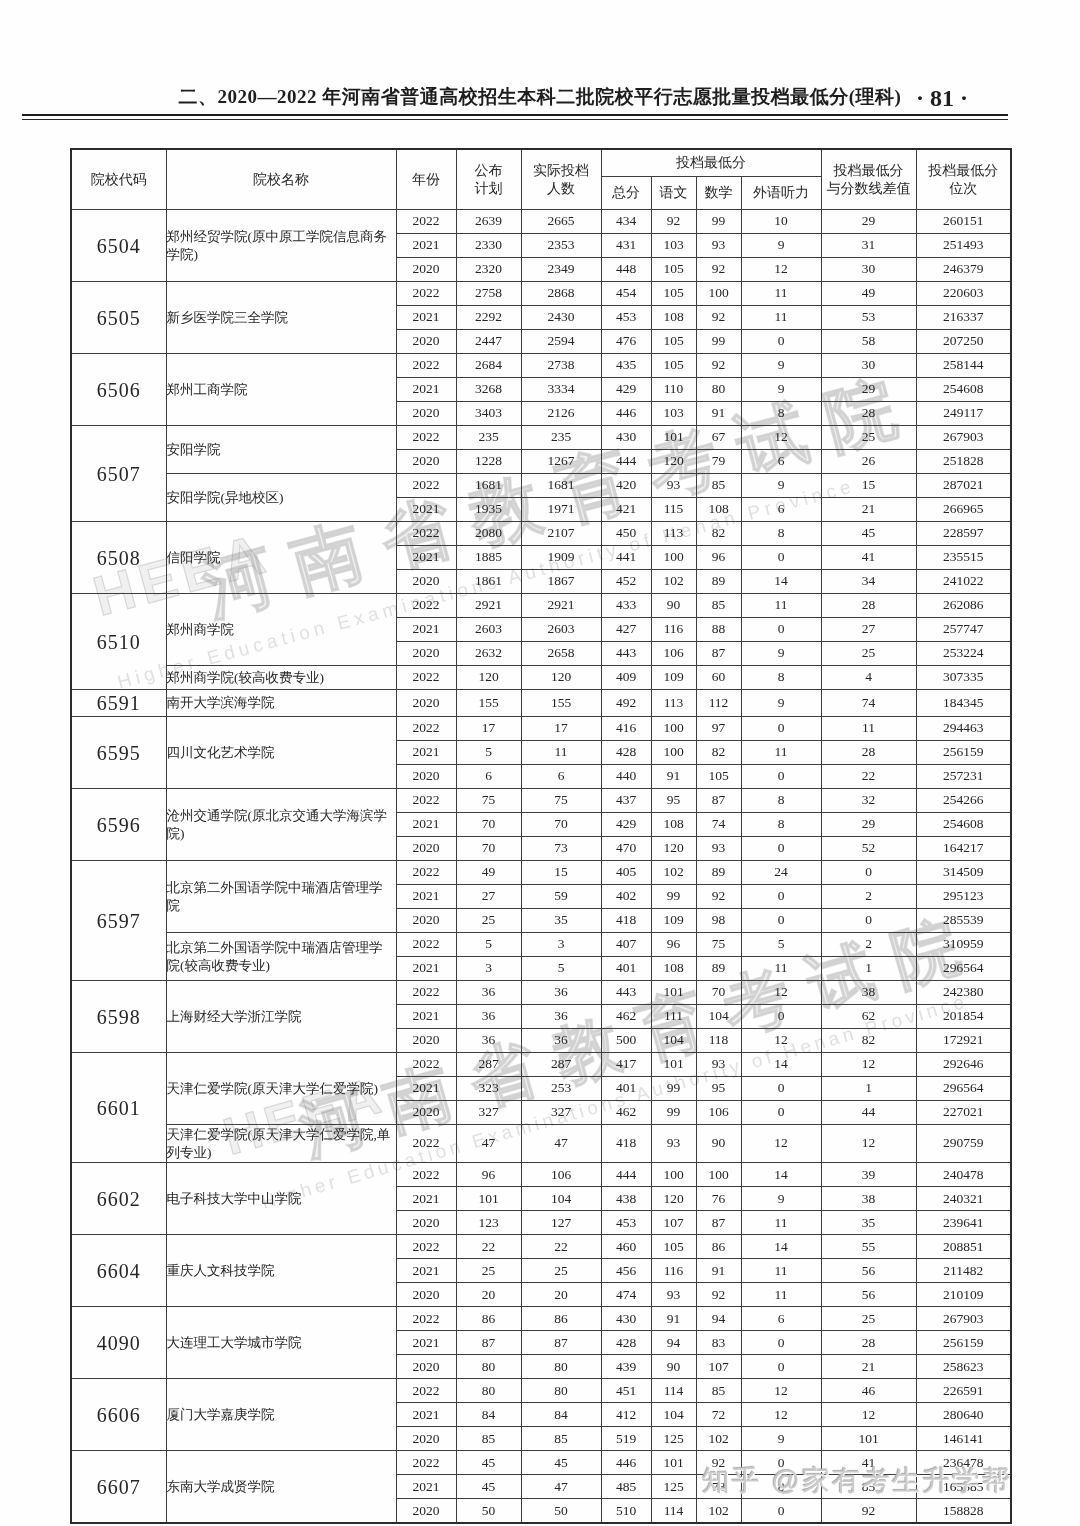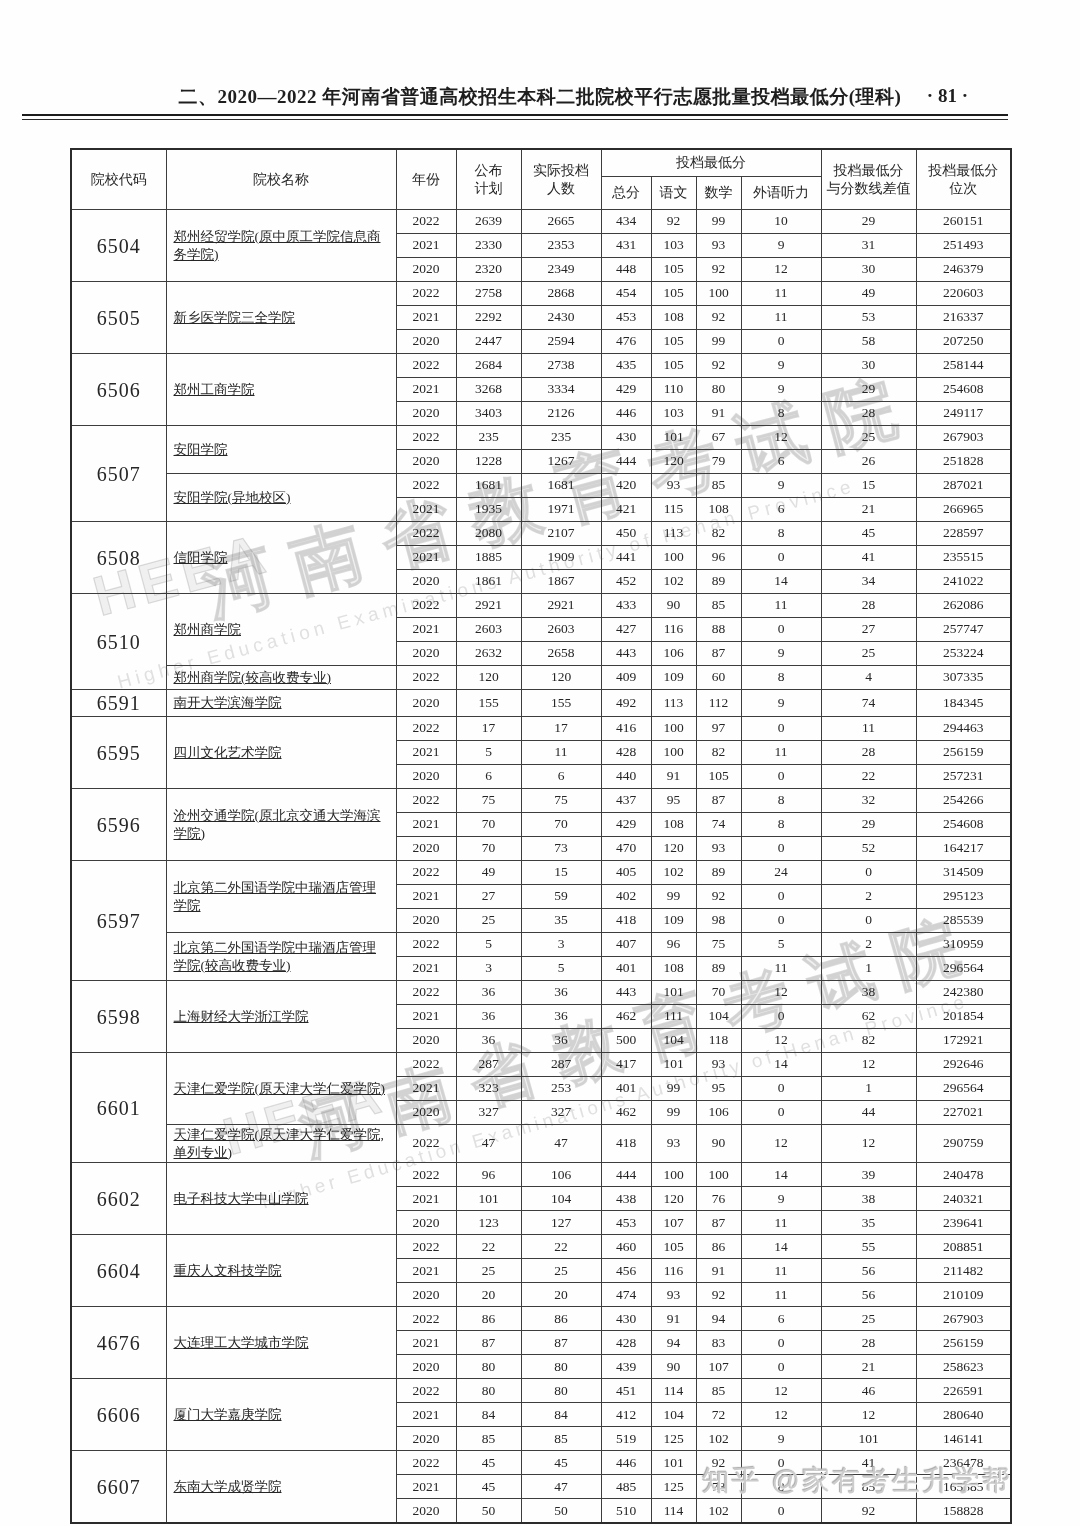--- a/index.html
+++ b/index.html
@@ -13,21 +13,21 @@
     color:#262626;
   }
   
   .header-title{
     position:absolute;top:84px;left:0;width:100%;
     text-align:center;font-size:19px;font-weight:bold;
     color:#1e1e1e;letter-spacing:.5px;white-space:nowrap;
   }
   .page-number{
     position:absolute;top:85px;right:112px;
-    font-size:19px;font-weight:bold;color:#1e1e1e;
+    font-size:24px;font-weight:bold;color:#1e1e1e;
   }
   .header-rule{
     position:absolute;left:22px;top:114px;width:986px;height:3px;
     border-top:2px solid #1c1c1c;border-bottom:1px solid #2a2a2a;
   }
   
   .tablewrap{position:absolute;left:70px;top:148px;width:940px;}
   table.scores{
     border-collapse:collapse;table-layout:fixed;width:940px;
     border:2px solid #2b2b2b;
@@ -39,21 +39,21 @@
     color:#262626;
   }
   .scores th{
     font-size:14px;font-weight:normal;
     white-space:pre-line;line-height:1.25;
   }
   .scores thead tr.h1 th{height:24px;}
   .scores thead tr.h2 th{height:30px;}
   .scores td{font-size:13.5px;height:21px;line-height:1.2;}
   .scores td.name{
-    text-align:left;padding:1px 7px;line-height:1.3;text-decoration:underline;
+    text-align:left;padding:1px 0;line-height:1.3;
   }
   .scores td.code{font-size:20px;letter-spacing:1px;}
   
   .wm{
     position:absolute;pointer-events:none;white-space:nowrap;
     font-family:"Liberation Sans","DejaVu Sans",sans-serif;
     font-weight:bold;
     color:rgba(125,125,125,0.11);
     -webkit-text-stroke:1.2px rgba(115,115,115,0.24);
     transform-origin:0 50%;
@@ -650,21 +650,21 @@
             <td>20</td>
             <td>20</td>
             <td>474</td>
             <td>93</td>
             <td>92</td>
             <td>11</td>
             <td>56</td>
             <td>210109</td>
           </tr>
           <tr>
-            <td class="code" rowspan="3">4676</td>
+            <td class="code" rowspan="3">4090</td>
             <td class="name" rowspan="3">大连理工大学城市学院</td>
             <td>2022</td>
             <td>86</td>
             <td>86</td>
             <td>430</td>
             <td>91</td>
             <td>94</td>
             <td>6</td>
             <td>25</td>
             <td>267903</td>

